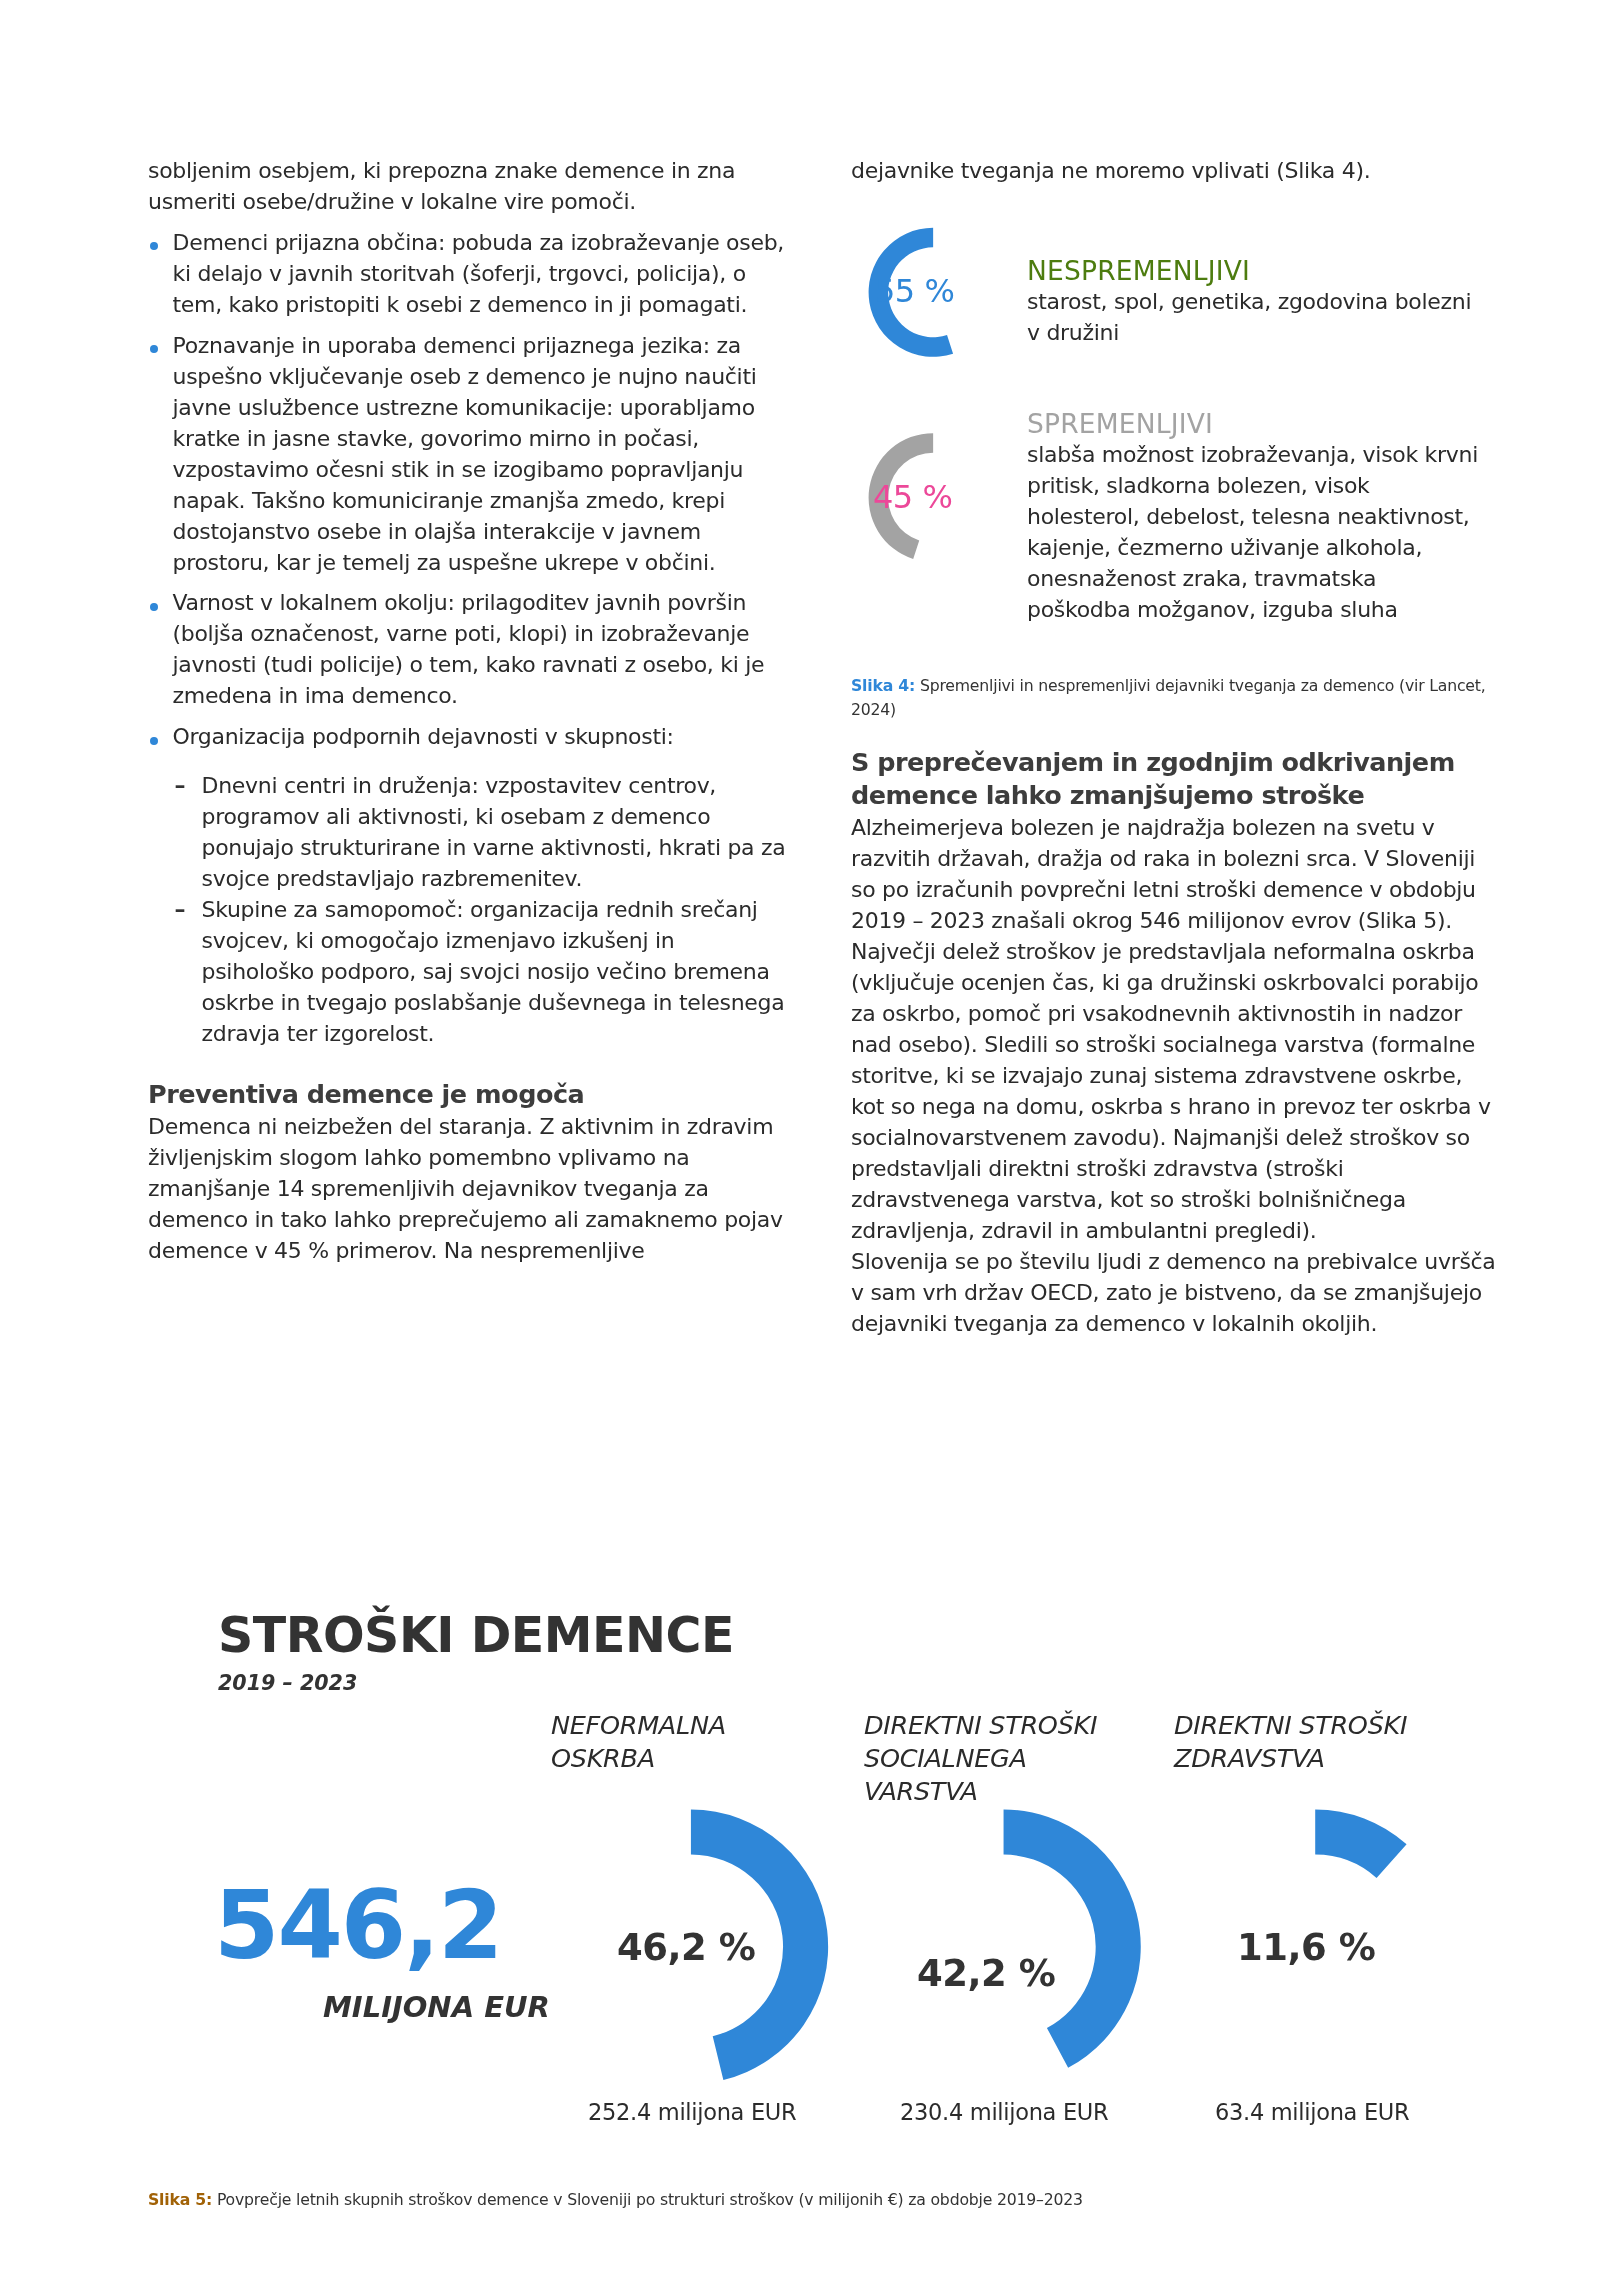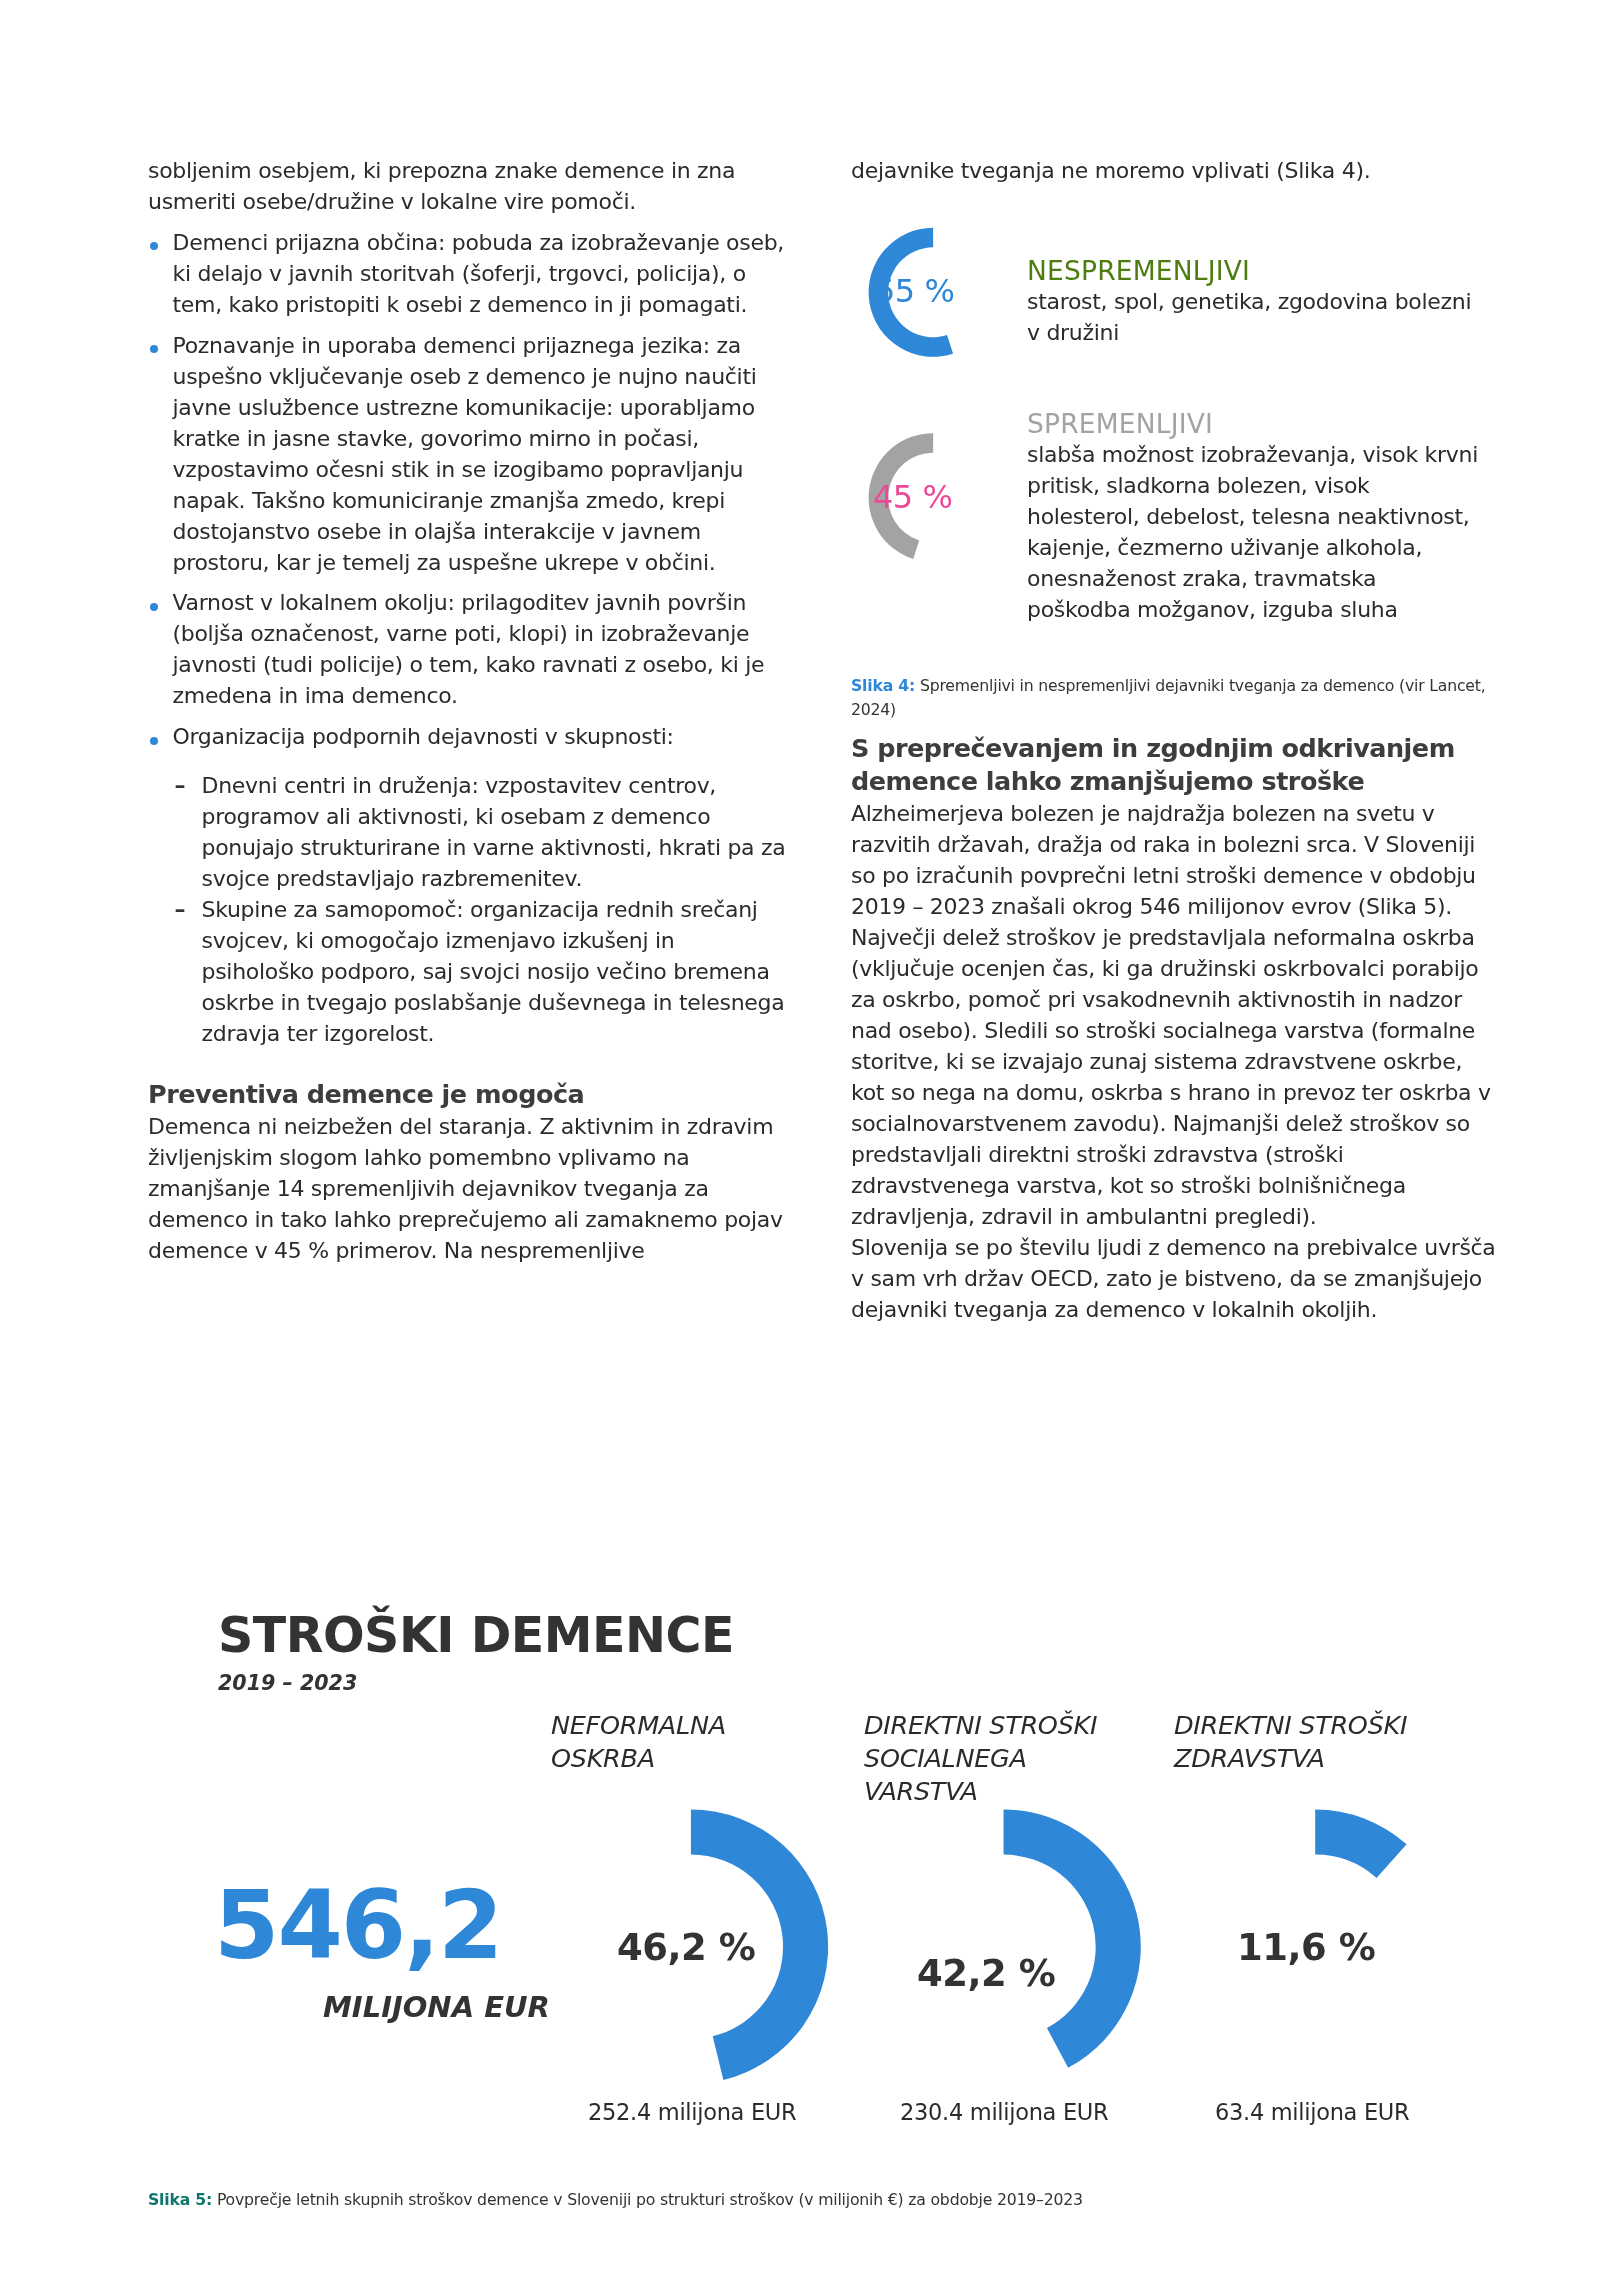--- a/index.html
+++ b/index.html
@@ -31,21 +31,21 @@
   
   .info-title { position:absolute; left:218px; top:1607px; font-size:49px; font-weight:bold; color:#333; letter-spacing:-0.5px; }
   .info-years { position:absolute; left:218px; top:1671px; font-size:20.6px; font-weight:bold; font-style:italic; color:#333;text-align:center; }
   .cat { position:absolute; top:1709px; font-size:25.5px; line-height:33px; font-style:italic; color:#2b2b2b; letter-spacing:-0.3px; }
   .total-num { position:absolute; left:214px; top:1877px; font-size:94px; font-weight:bold; color:#2f87d8; letter-spacing:-2px; line-height:98px; }
   .total-unit { position:absolute; left:304px; top:1990px; font-size:29px; font-weight:bold; font-style:italic; color:#333;margin-left:19px; }
   .donut-pct { position:absolute; top:1926px; font-size:37px; font-weight:bold; color:#333; letter-spacing:-0.5px; }
   .donut-amt { position:absolute; top:2099px; font-size:22.5px; color:#2b2b2b; letter-spacing:-0.3px; }
   #donuts { position:absolute; left:0; top:0; }
   .fig5 { position:absolute; left:148px; top:2184px; font-size:15.7px; color:#333; letter-spacing:-0.2px; }
-  .fig5 .lbl { color:#0f766e; font-weight:bold; }
+  .fig5 .lbl { color:#a16207; font-weight:bold; }
 </style>
 </head>
 <body>
 
 <div class="col col-left">
   <p class="para">sobljenim osebjem, ki prepozna znake demence in zna usmeriti osebe/družine v lokalne vire pomoči.</p>
   <ul class="bullets">
     <li><span class="dot"></span><span class="txt">Demenci prijazna občina: pobuda za izobraževanje oseb, ki delajo v javnih storitvah (šoferji, trgovci, policija), o tem, kako pristopiti k osebi z demenco in ji pomagati.</span></li>
     <li><span class="dot"></span><span class="txt">Poznavanje in uporaba demenci prijaznega jezika: za uspešno vključevanje oseb z demenco je nujno naučiti javne uslužbence ustrezne komunikacije: uporabljamo kratke in jasne stavke, govorimo mirno in počasi, vzpostavimo očesni stik in se izogibamo popravljanju napak. Takšno komuniciranje zmanjša zmedo, krepi dostojanstvo osebe in olajša interakcije v javnem prostoru, kar je temelj za uspešne ukrepe v občini.</span></li>
     <li><span class="dot"></span><span class="txt">Varnost v lokalnem okolju: prilagoditev javnih površin (boljša označenost, varne poti, klopi) in izobraževanje javnosti (tudi policije) o tem, kako ravnati z osebo, ki je zmedena in ima demenco.</span></li>
@@ -71,21 +71,21 @@
     <span class="title" id="rtitle0" style="top: 61px; color: #4d7c0f;">NESPREMENLJIVI</span>
     <span class="desc" style="top:92px;">starost, spol, genetika, zgodovina bolezni v družini</span>
 
     <span class="pct" id="rpct1" style="left: 22px; top: 284px; color: #ec4899;">45 %</span>
     <span class="title" id="rtitle1" style="top: 214px; color: rgb(163, 163, 163);">SPREMENLJIVI</span>
     <span class="desc" style="top:245px;">slabša možnost izobraževanja, visok krvni pritisk, sladkorna bolezen, visok holesterol, debelost, telesna neaktivnost, kajenje, čezmerno uživanje alkohola, onesnaženost zraka, travmatska poškodba možganov, izguba sluha</span>
   </div>
 
   <p class="caption" style="margin-top:-9.8px;"><span class="lbl">Slika 4:</span><span> Spremenljivi in nespremenljivi dejavniki tveganja za demenco (vir Lancet, 2024)</span></p>
 
-  <h2 style="margin-top:11px;">S preprečevanjem in zgodnjim odkrivanjem demence lahko zmanjšujemo stroške</h2>
+  <h2 style="margin-top:25px;">S preprečevanjem in zgodnjim odkrivanjem demence lahko zmanjšujemo stroške</h2>
   <p class="para">Alzheimerjeva bolezen je najdražja bolezen na svetu v razvitih državah, dražja od raka in bolezni srca. V Sloveniji so po izračunih povprečni letni stroški demence v obdobju 2019 – 2023 znašali okrog 546 milijonov evrov (Slika 5). Največji delež stroškov je predstavljala neformalna oskrba (vključuje ocenjen čas, ki ga družinski oskrbovalci porabijo za oskrbo, pomoč pri vsakodnevnih aktivnostih in nadzor nad osebo). Sledili so stroški socialnega varstva (formalne storitve, ki se izvajajo zunaj sistema zdravstvene oskrbe, kot so nega na domu, oskrba s hrano in prevoz ter oskrba v socialnovarstvenem zavodu). Najmanjši delež stroškov so predstavljali direktni stroški zdravstva (stroški zdravstvenega varstva, kot so stroški bolnišničnega zdravljenja, zdravil in ambulantni pregledi).</p>
   <p class="para">Slovenija se po številu ljudi z demenco na prebivalce uvršča v sam vrh držav OECD, zato je bistveno, da se zmanjšujejo dejavniki tveganja za demenco v lokalnih okoljih.</p>
 </div>
 
 <div>
   <div class="info-title">STROŠKI DEMENCE</div>
   <div class="info-years">2019 – 2023</div>
 
   <div class="cat" style="left:551px;">
     <div>NEFORMALNA</div>

